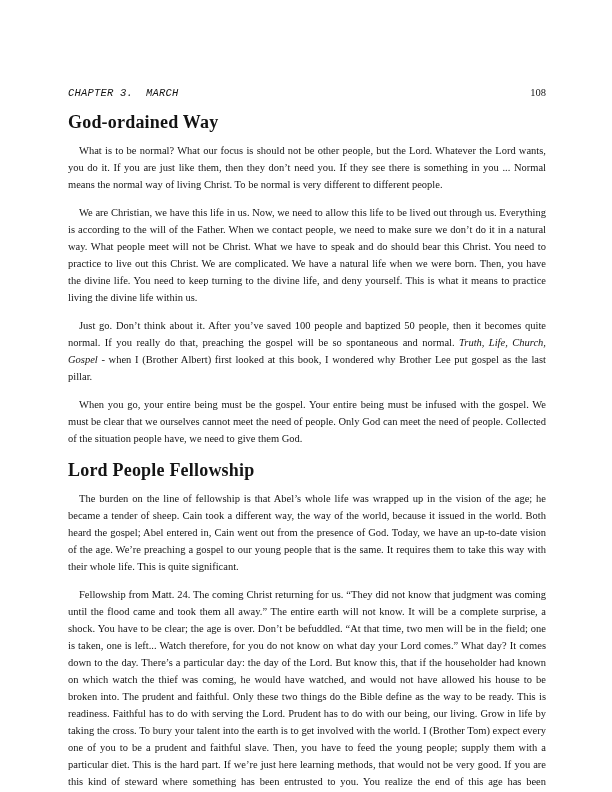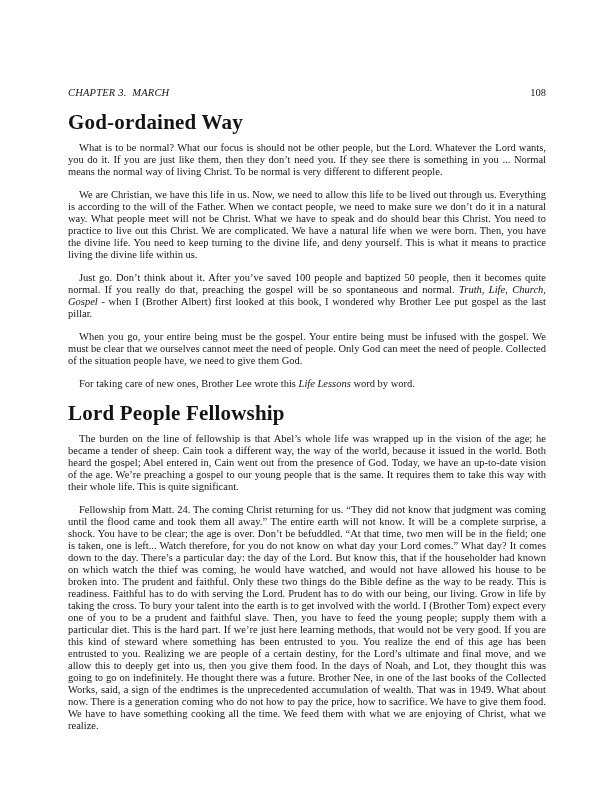--- a/index.html
+++ b/index.html
@@ -27,35 +27,36 @@
     display: flex;
     justify-content: space-between;
     align-items: baseline;
     font-size: 10.5px;
     line-height: 12px;
     margin-bottom: 2px;
   }
   .header-left {
     font-style: italic;
     letter-spacing: 0.2px;
+    font-family: Liberation Mono, monospace;
   }
   .header-right {
     font-style: normal;
     margin-top: 44px;
   }
   .section-heading {
-    font-size: 21px;
+    font-size: 18px;
     font-weight: bold;
     line-height: 20px;
     margin: 13px 0 10px 0;
     letter-spacing: 0.2px;
   }
   p.body-paragraph {
     font-size: 10.5px;
-    line-height: 12px;
+    line-height: 17px;
     text-align: justify;
     text-indent: 11px;
     margin: 0 0 11px 0;
   }
   .italic {
     font-style: italic;
   }
 </style>
 </head>
 <body>
@@ -66,21 +67,20 @@
       <span class="header-left">CHAPTER 3.&nbsp; MARCH</span>
       <span class="header-right">108</span>
     </div>
     <main>
         <section>
           <h2 class="section-heading">God-ordained Way</h2>
           <p class="body-paragraph"><span>What is to be normal? What our focus is should not be other people, but the Lord. Whatever the Lord wants, you do it. If you are just like them, then they don’t need you. If they see there is something in you ... Normal means the normal way of living Christ. To be normal is very different to different people.</span></p>
           <p class="body-paragraph"><span>We are Christian, we have this life in us. Now, we need to allow this life to be lived out through us. Everything is according to the will of the Father. When we contact people, we need to make sure we don’t do it in a natural way. What people meet will not be Christ. What we have to speak and do should bear this Christ. You need to practice to live out this Christ. We are complicated. We have a natural life when we were born. Then, you have the divine life. You need to keep turning to the divine life, and deny yourself. This is what it means to practice living the divine life within us.</span></p>
           <p class="body-paragraph"><span>Just go. Don’t think about it. After you’ve saved 100 people and baptized 50 people, then it becomes quite normal. If you really do that, preaching the gospel will be so spontaneous and normal. </span><span class="italic">Truth, Life, Church, Gospel</span><span> - when I (Brother Albert) first looked at this book, I wondered why Brother Lee put gospel as the last pillar.</span></p>
           <p class="body-paragraph"><span>When you go, your entire being must be the gospel. Your entire being must be infused with the gospel. We must be clear that we ourselves cannot meet the need of people. Only God can meet the need of people. Collected of the situation people have, we need to give them God.</span></p>
-          <p class="body-paragraph"><span>For taking care of new ones, Brother Lee wrote this </span><span class="italic">Life Lessons</span><span> word by word.</span></p>
         </section>
         <section>
           <h2 class="section-heading">Lord People Fellowship</h2>
           <p class="body-paragraph"><span>The burden on the line of fellowship is that Abel’s whole life was wrapped up in the vision of the age; he became a tender of sheep. Cain took a different way, the way of the world, because it issued in the world. Both heard the gospel; Abel entered in, Cain went out from the presence of God. Today, we have an up-to-date vision of the age. We’re preaching a gospel to our young people that is the same. It requires them to take this way with their whole life. This is quite significant.</span></p>
           <p class="body-paragraph"><span>Fellowship from Matt. 24. The coming Christ returning for us. “They did not know that judgment was coming until the flood came and took them all away.” The entire earth will not know. It will be a complete surprise, a shock. You have to be clear; the age is over. Don’t be befuddled. “At that time, two men will be in the field; one is taken, one is left... Watch therefore, for you do not know on what day your Lord comes.” What day? It comes down to the day. There’s a particular day: the day of the Lord. But know this, that if the householder had known on which watch the thief was coming, he would have watched, and would not have allowed his house to be broken into. The prudent and faithful. Only these two things do the Bible define as the way to be ready. This is readiness. Faithful has to do with serving the Lord. Prudent has to do with our being, our living. Grow in life by taking the cross. To bury your talent into the earth is to get involved with the world. I (Brother Tom) expect every one of you to be a prudent and faithful slave. Then, you have to feed the young people; supply them with a particular diet. This is the hard part. If we’re just here learning methods, that would not be very good. If you are this kind of steward where something has been entrusted to you. You realize the end of this age has been entrusted to you. Realizing we are people of a certain destiny, for the Lord’s ultimate and final move, and we allow this to deeply get into us, then you give them food. In the days of Noah, and Lot, they thought this was going to go on indefinitely. He thought there was a future. Brother Nee, in one of the last books of the Collected Works, said, a sign of the endtimes is the unprecedented accumulation of wealth. That was in 1949. What about now. There is a generation coming who do not how to pay the price, how to sacrifice. We have to give them food. We have to have something cooking all the time. We feed them with what we are enjoying of Christ, what we realize.</span></p>
         </section>
       </main>
   </div>
 </div>
 

